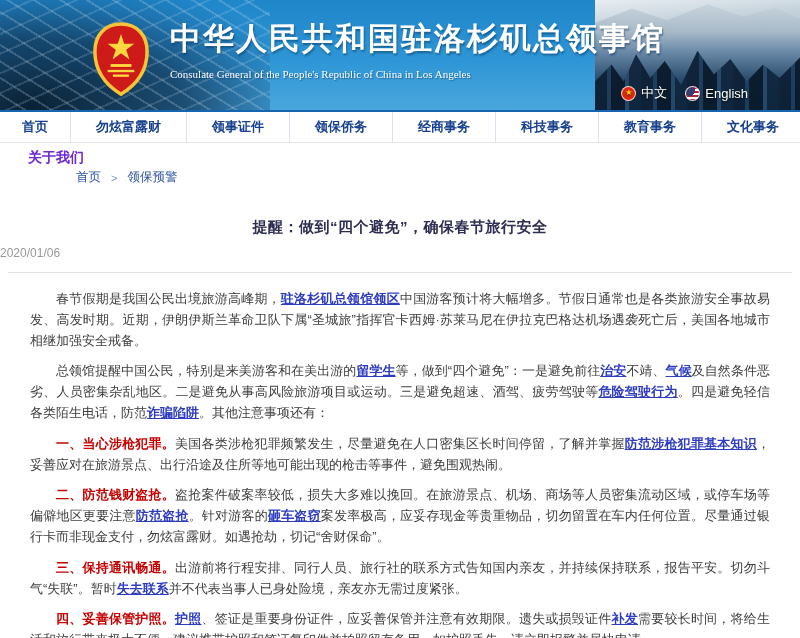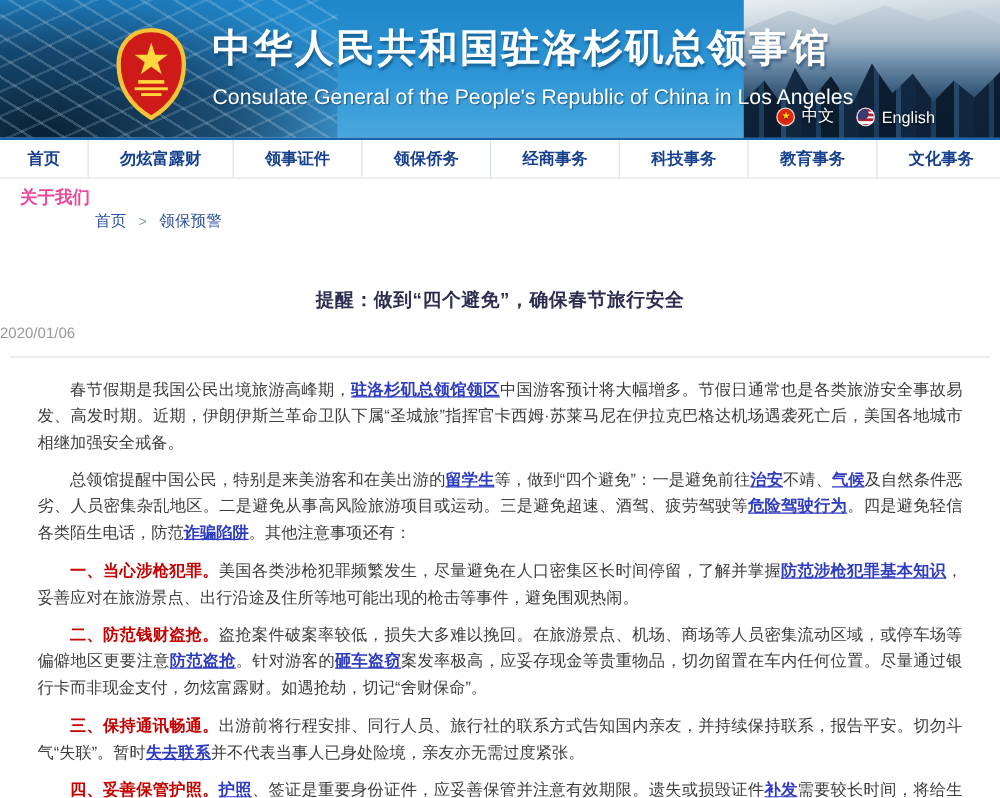--- a/index.html
+++ b/index.html
@@ -39,22 +39,22 @@
       #0d2036 0 12px, #1d3d5c 12px 16px, #0a1a2c 16px 30px, #25496a 30px 34px, #10263e 34px 46px);
     clip-path: polygon(0 100%, 0 55%, 8% 30%, 14% 55%, 20% 15%, 27% 50%, 34% 25%, 42% 60%, 50% 10%, 58% 45%, 66% 22%, 74% 55%, 82% 30%, 90% 50%, 100% 20%, 100% 100%);
   }
   .emblem { position: absolute; left: 92px; top: 18px; width: 58px; height: 84px; }
   .banner-titles { position: absolute; left: 170px; top: 18px; width: 470px; }
   .title-cn {
     color: #fff; font-size: 31px; font-weight: bold; letter-spacing: 2px;
     white-space: nowrap; text-shadow: 1px 2px 2px rgba(0,40,80,.45);
   }
   .title-en {
-    margin-top: 8px; color: #fff; font-size: 17px;
-    font-family: Liberation Sans, sans-serif;
+    margin-top: 8px; color: #fff; font-size: 11px;
+    font-family: Liberation Serif, serif;
     white-space: nowrap; text-shadow: 1px 1px 1px rgba(0,40,80,.5);
   }
   .lang-switch {
     position: absolute; right: 52px; bottom: 8px; z-index: 5;
     display: flex; align-items: center; gap: 18px;
   }
   .lang-item { display: flex; align-items: center; gap: 5px; color: #fff; font-size: 13px; cursor: pointer; text-shadow: 0 1px 2px rgba(0,0,0,.7); }
   .flag { width: 15px; height: 15px; border-radius: 50%; border: 1px solid rgba(255,255,255,.8); display: inline-flex; align-items: center; justify-content: center; }
   .flag.cn { background: #de2910; color: #ffde00; font-size: 8px; line-height: 1; }
   .flag.us {
@@ -68,28 +68,28 @@
   .navbar ul { list-style: none; display: flex; height: 30px; align-items: stretch; }
   .navbar li {
     display: flex; align-items: center; padding: 0 25px;
     color: #17418f; font-size: 13px; font-weight: bold;
     border-right: 1px solid #d9e2ef; cursor: pointer; white-space: nowrap;
   }
   .navbar li:first-child { padding: 0 22px; }
 
   
   .sub-header { position: relative; height: 64px; }
-  .about { position: absolute; left: 16px; top: 6px; color: #ec4899; font-size: 14px; font-weight: bold; cursor: pointer; }
+  .about { position: absolute; left: 28px; top: 6px; color: #6d28d9; font-size: 14px; font-weight: bold; cursor: pointer; }
   .breadcrumb { position: absolute; left: 76px; top: 26px; font-size: 12.5px; color: #4a6aa8; display: flex; gap: 10px; align-items: center; }
   .breadcrumb a { color: #2d52a0; text-decoration: none; cursor: pointer; }
   .breadcrumb .sep { color: #7a93bd; font-size: 11px; }
 
   
   .article { padding: 0 0 20px 0; }
-  .article h1 { text-align: center; font-size: 15px; color: #2e2e52; margin-top: 24px; letter-spacing: .5px; }
+  .article h1 { text-align: center; font-size: 15px; color: #2e2e52; margin-top: 11px; letter-spacing: .5px; }
   .article .date { text-align: left; color: #979797; font-size: 12px; margin-top: 9px; }
   .divider { border: none; border-top: 1px solid #e2e2e2; margin: 12px 8px 0 8px; }
   .body-wrap {
     padding: 16px 30px 0 30px; font-size: 13px; line-height: 1.6;
     text-align: justify; color: #3d3d3d;
   }
   .body-wrap p { text-indent: 2em; margin-bottom: 10px; }
   .seg-link { color: #2f3cc0; font-weight: bold; text-decoration: underline; cursor: pointer; font-family: Liberation Serif, serif; }
   .seg-header { color: #c40000; font-weight: bold; }
 </style>

